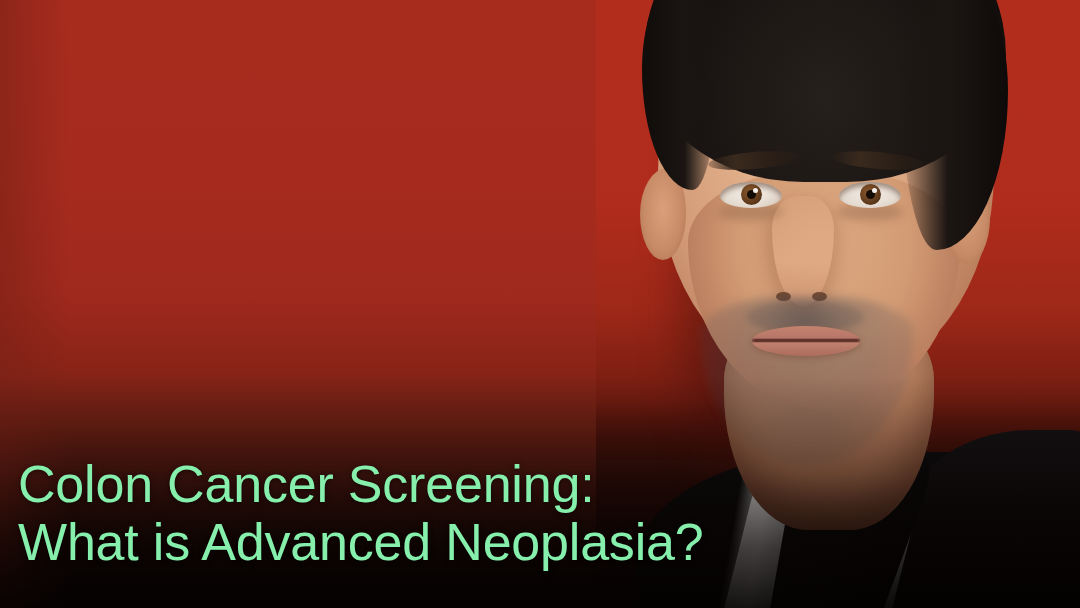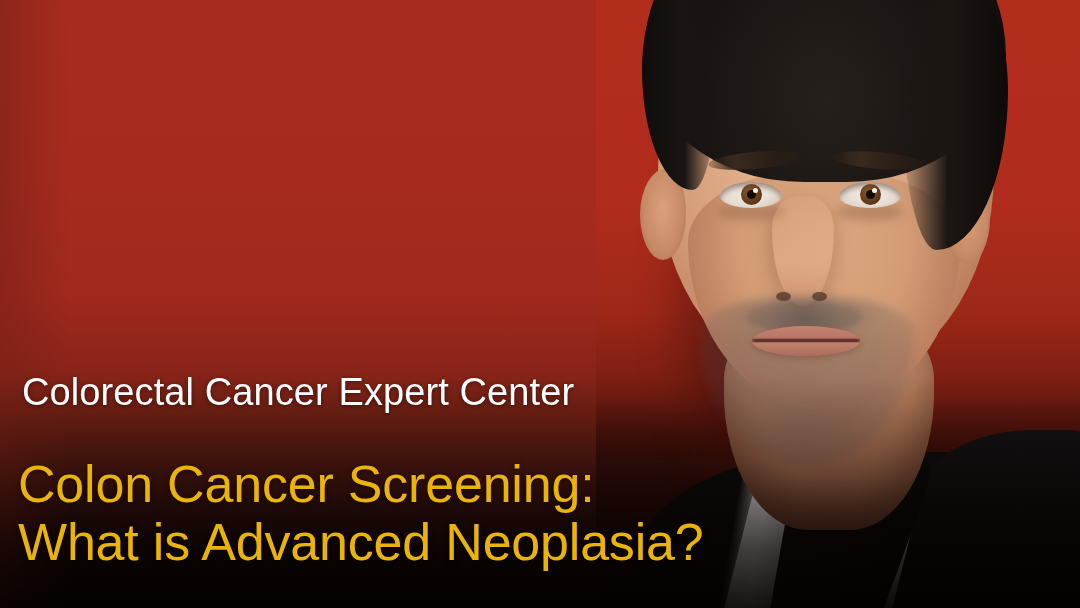--- a/index.html
+++ b/index.html
@@ -387,21 +387,21 @@
     font-weight: 300;
     letter-spacing: 0.1px;
     white-space: nowrap;
     font-family: "Liberation Sans", sans-serif;
     text-shadow: 0 1px 4px rgba(0,0,0,0.45);
   }
   .headline {
     position: absolute;
     left: 18px;
     top: 455px;
-    color: #eab308;
+    color: #86efac;
     font-size: 52px;
     font-weight: 300;
     line-height: 58px;
     letter-spacing: -0.2px;
     white-space: nowrap;
     font-family: "Liberation Sans", sans-serif;
     text-shadow: 0 1px 5px rgba(0,0,0,0.55);
   }
   .headline .l2 { display: block; text-align: right; }
 </style>
@@ -462,20 +462,19 @@
     <div class="stubble"></div>
     <div class="moustache"></div>
     <div class="mouth"></div>
     <div class="mouth-line"></div>
   </div>
 
   <div class="photo-edge-fade"></div>
   <div class="photo-vignette"></div>
 
   <div class="text-layer">
-    <div class="eyebrow">Colorectal Cancer Expert Center</div>
     <div class="headline">
       <span class="l1">Colon Cancer Screening:</span>
       <span class="l2">What is Advanced Neoplasia?</span>
     </div>
   </div>
 
 </div>
 
 </body></html>

